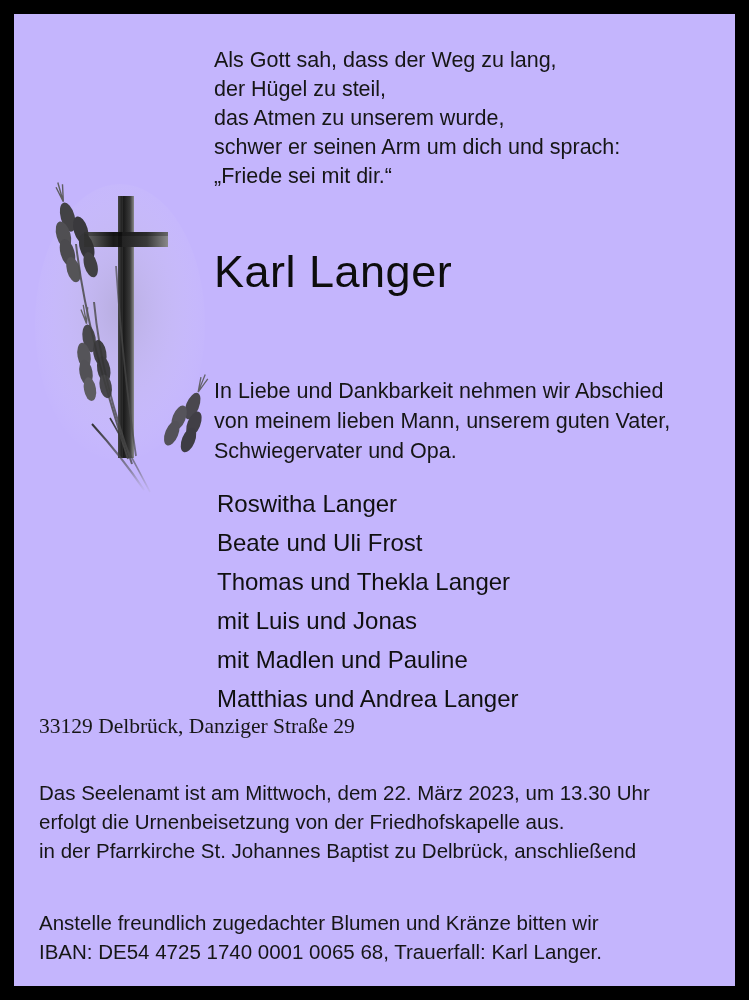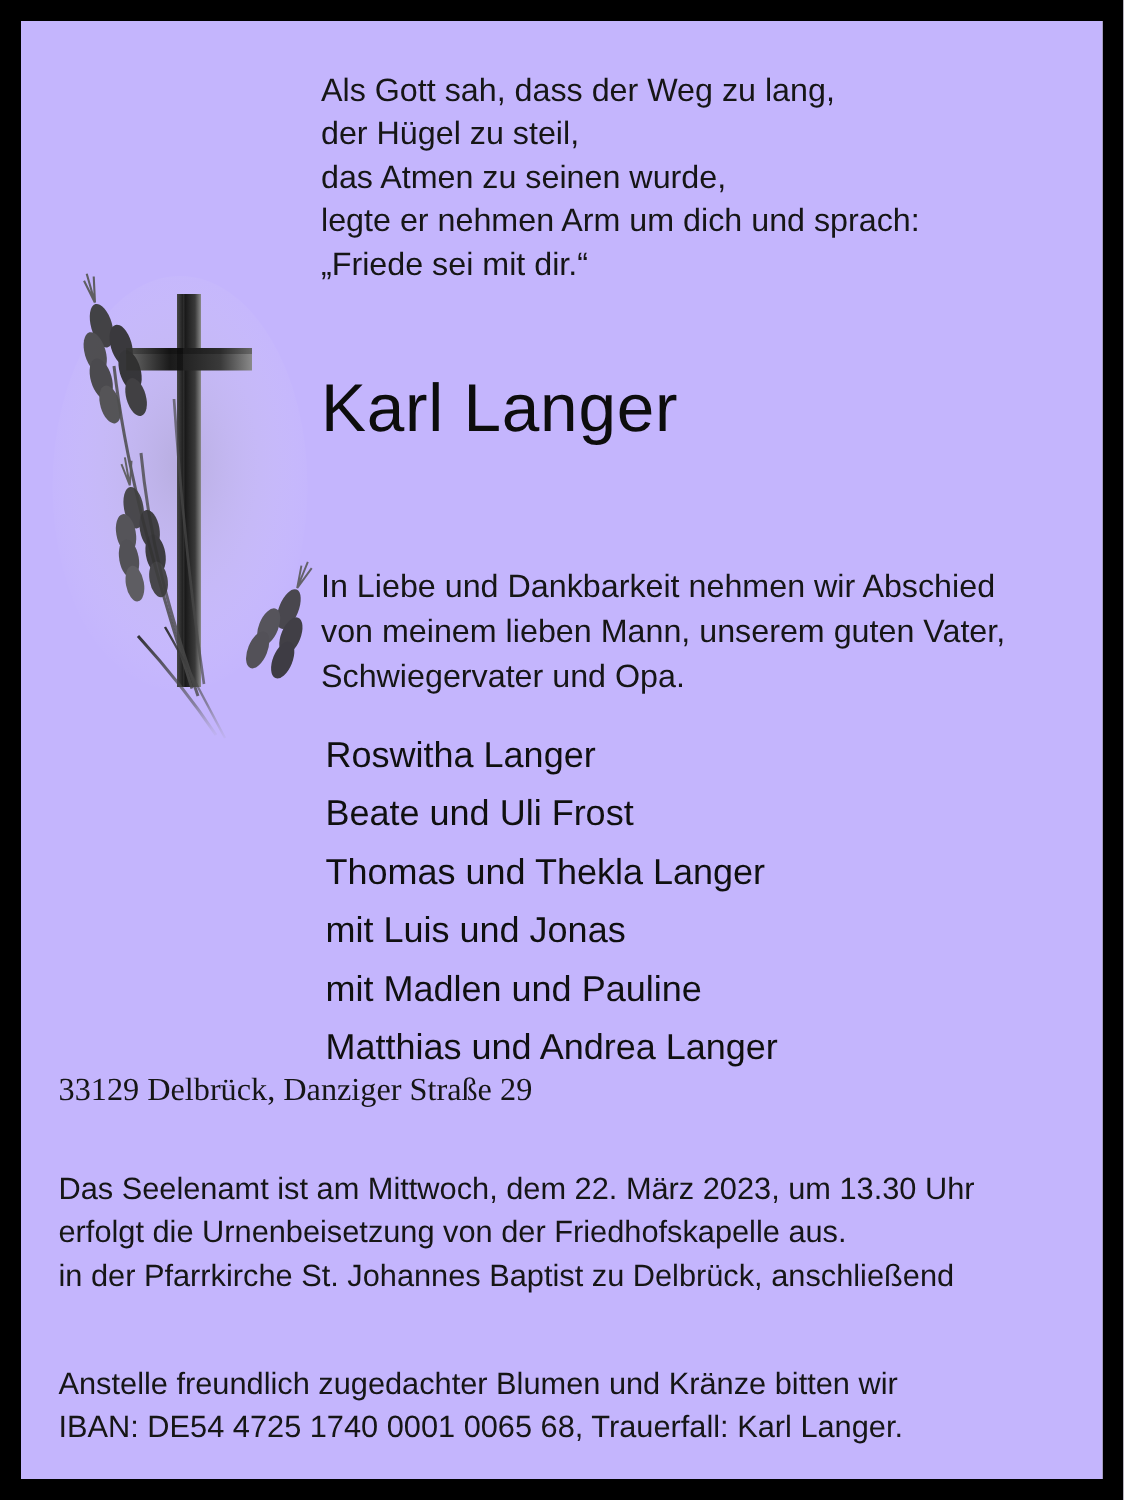--- a/index.html
+++ b/index.html
@@ -215,22 +215,22 @@
         </g>
 
         <path d="M60 250 C80 272, 96 292, 112 316" stroke="url(#fade)" stroke-width="2" fill="none"></path>
         <path d="M78 244 C92 268, 104 292, 118 318" stroke="url(#fade)" stroke-width="1.6" fill="none"></path>
       </svg>
     </div>
 
     <div class="poem">
       <div>Als Gott sah, dass der Weg zu lang,</div>
       <div>der Hügel zu steil,</div>
-      <div>das Atmen zu seinen wurde,</div>
-      <div>legte er nehmen Arm um dich und sprach:</div>
+      <div>das Atmen zu unserem wurde,</div>
+      <div>schwer er seinen Arm um dich und sprach:</div>
       <div>„Friede sei mit dir.“</div>
     </div>
 
     <div class="name">Karl Langer</div>
 
 
     <div class="dedication">
       <div>In Liebe und Dankbarkeit nehmen wir Abschied</div>
       <div>von meinem lieben Mann, unserem guten Vater,</div>
       <div>Schwiegervater und Opa.</div>

